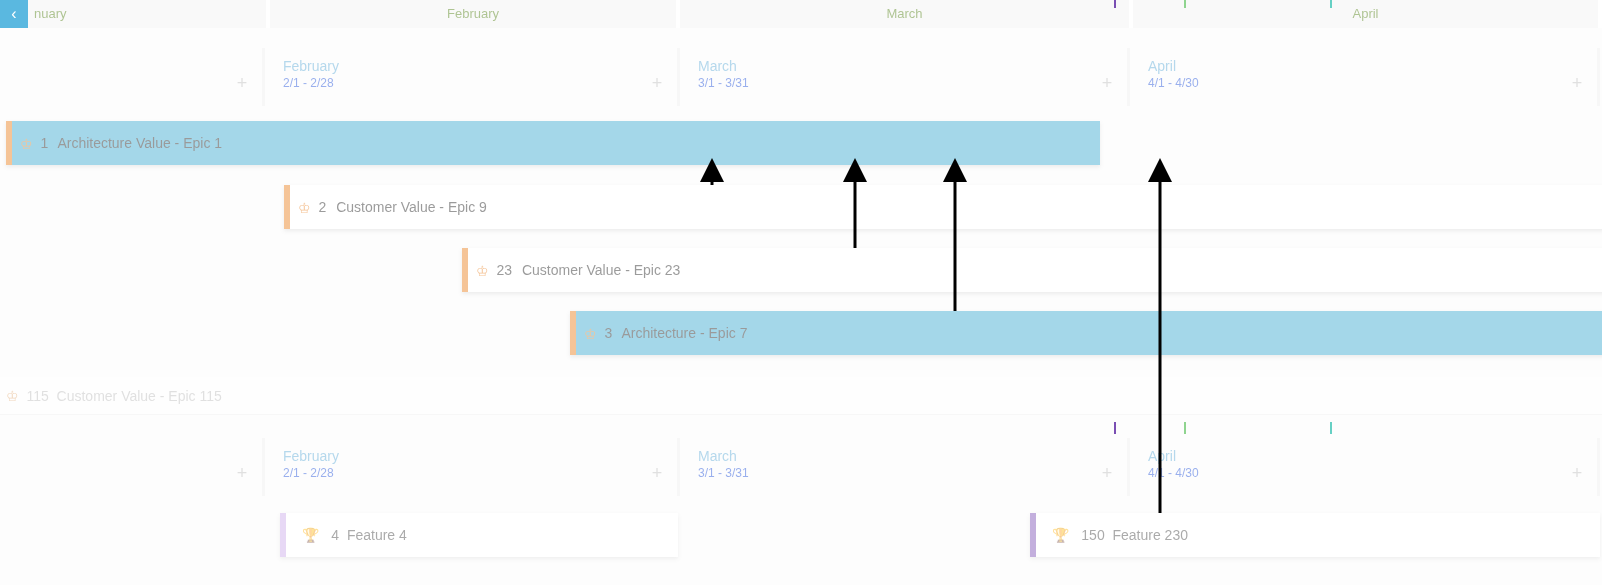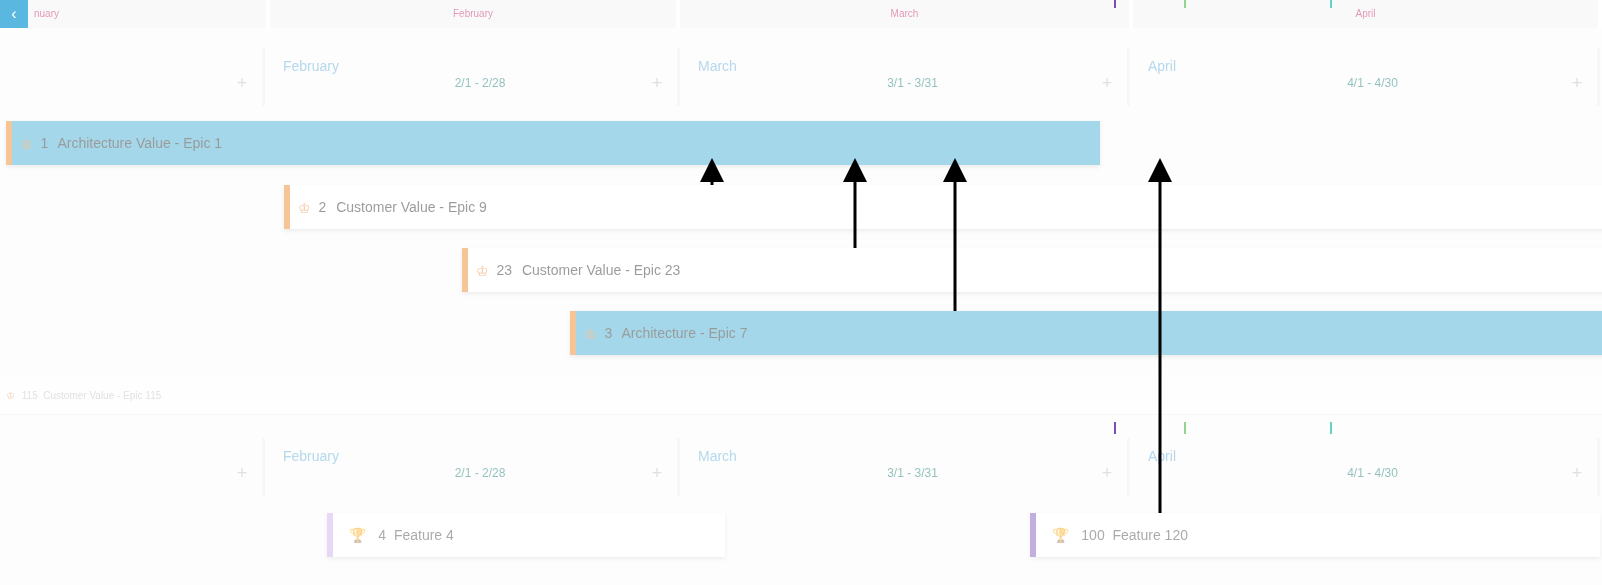--- a/index.html
+++ b/index.html
@@ -23,24 +23,24 @@
   .month-header-row {
     position: absolute;
     top: 0;
     left: 0;
     right: 0;
     height: 28px;
     display: flex;
   }
   .month-header {
     background: #f2f2f2;
-    color: #be185d;
+    color: #4d7c0f;
     text-align: center;
     line-height: 28px;
-    font-size: 10px;
+    font-size: 13px;
     border-right: 4px solid #fff;
     position: relative;
   }
   .back-btn {
     position: absolute;
     left: 0;
     top: 0;
     width: 28px;
     height: 28px;
     background: #5ab8e0;
@@ -62,24 +62,23 @@
     top: 0;
     height: 58px;
     border-right: 3px solid #eee;
   }
   .period-title {
     color: #5ba9d6;
     font-size: 14px;
     padding: 10px 0 0 18px;
   }
   .period-range {
-    color: #0f766e;
+    color: #1d4ed8;
     font-size: 12px;
     padding: 2px 0 0 18px;
-    text-align: center;
   }
   .period-add {
     position: absolute;
     right: 10px;
     top: 26px;
     width: 20px;
     height: 20px;
     color: #bbb;
     font-size: 18px;
     text-align: center;
@@ -109,29 +108,29 @@
     height: 44px;
     line-height: 44px;
     border-left: 6px solid #7a4fb3;
     background: #fff;
     box-shadow: 0 2px 4px rgba(0,0,0,0.12);
     color: #444;
     font-size: 14px;
     padding-left: 16px;
     z-index: 30;
   }
-  .feature-bar.light { border-left-color: #c9a8e8; margin-left: 47px; }
+  .feature-bar.light { border-left-color: #c9a8e8; }
   .trophy { color: #999; margin-right: 8px; font-size: 14px; display: inline-block; }
 
   .faded-epic {
     position: absolute;
     height: 38px;
     line-height: 38px;
     color: #bbb;
-    font-size: 10px;
+    font-size: 14px;
     padding-left: 6px;
     background: #fdfdfd;
     border-bottom: 1px solid #eee;
     width: 100%;
   }
   .faded-epic .crown { color: #e0a76f; margin-right: 4px; }
 
   .tick { position: absolute; width: 2px; height: 10px; z-index: 55; }
 
   .arrow-svg {
@@ -248,22 +247,22 @@
 </div>
 
 <div class="feature-bar light" style="top:513px; left:280px; width:398px;">
   <span class="trophy">🏆</span>
   <span>4</span>&nbsp;
   <span>Feature 4</span>
 </div>
 
 <div class="feature-bar" style="top:513px; left:1030px; width:570px;">
   <span class="trophy" style="color:#7a4fb3;">🏆</span>
-  <span>100</span>&nbsp;
-  <span>Feature 120</span>
+  <span>150</span>&nbsp;
+  <span>Feature 230</span>
 </div>
 
 <svg class="arrow-svg">
   <defs>
     <marker id="ah" markerWidth="10" markerHeight="10" refX="5" refY="5" orient="auto">
       <path d="M1,1 L9,5 L1,9 Z" fill="#000"></path>
     </marker>
   </defs>
 
   <line x1="712" y1="185" x2="712" y2="170" stroke="#000" stroke-width="3" marker-end="url(#ah)"></line>

